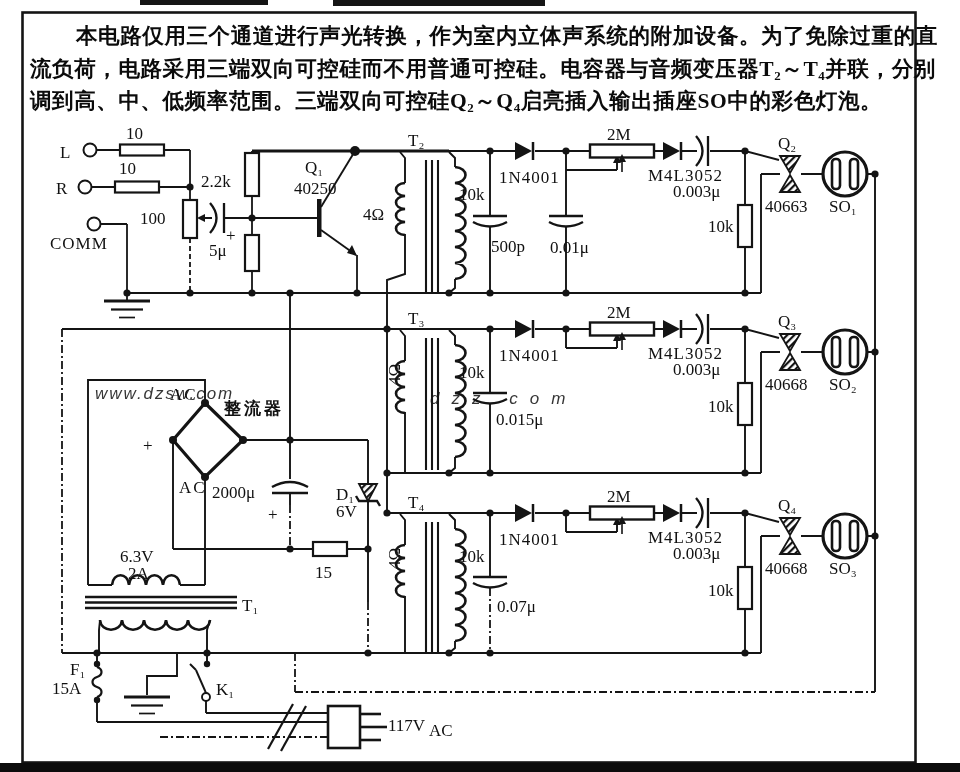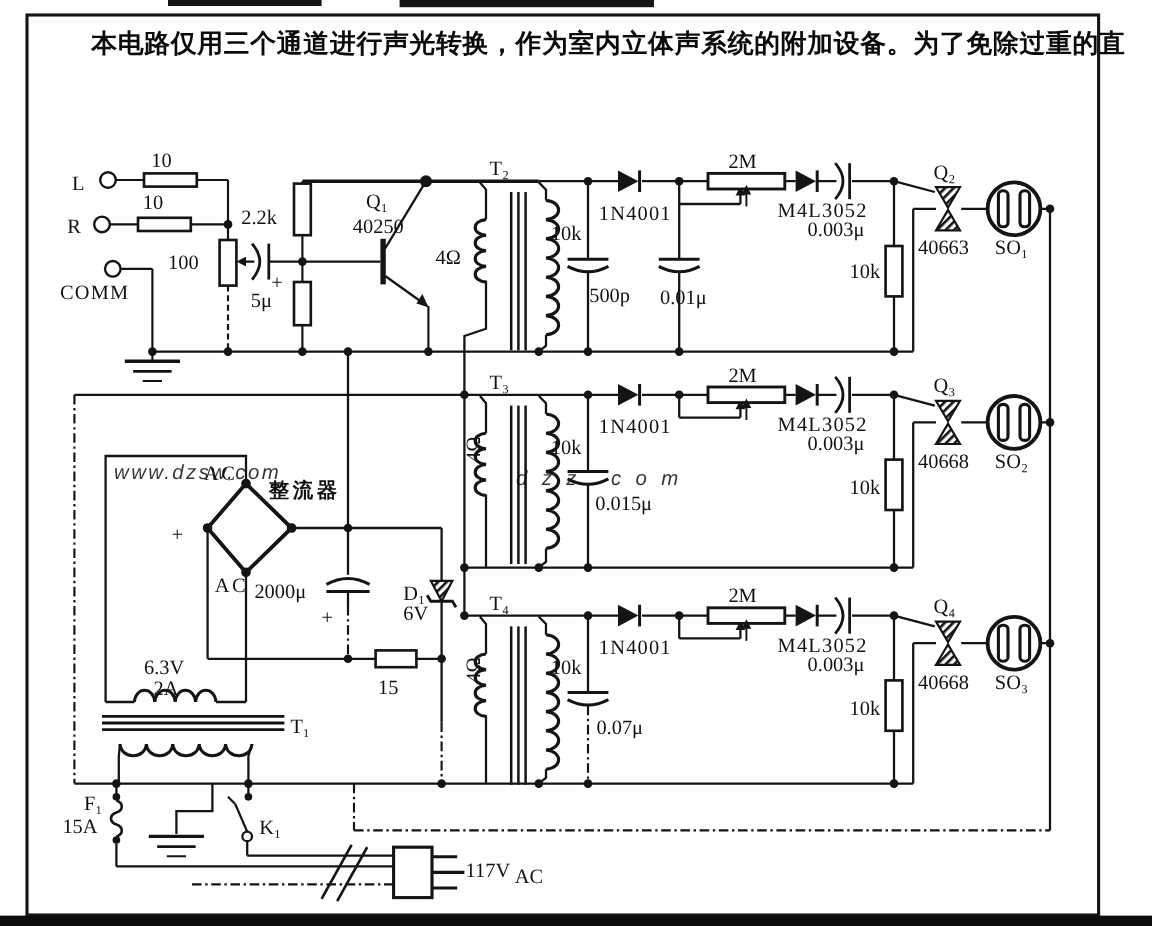--- a/index.html
+++ b/index.html
@@ -11,20 +11,22 @@
   #title-block .tline.first{padding-left:46px;}
   svg{position:absolute;left:0;top:0;z-index:2;}
   svg text{font-family:"Liberation Serif","DejaVu Serif",serif;fill:#111;font-size:17px;}
   .wm{font-style:italic;font-family:"Liberation Sans","DejaVu Sans",sans-serif;}
 </style>
 </head>
 <body>
 
 <div id="title-block">
   <div class="tline first">本电路仅用三个通道进行声光转换，作为室内立体声系统的附加设备。为了免除过重的直</div>
+  <div class="tline">流负荷，电路采用三端双向可控硅而不用普通可控硅。电容器与音频变压器T₂～T₄并联，分别</div>
+  <div class="tline">调到高、中、低频率范围。三端双向可控硅Q₂～Q₄启亮插入输出插座SO中的彩色灯泡。</div>
 </div>
 
 <svg width="960" height="772" viewBox="0 0 960 772">
   <defs>
     <pattern id="hatch" width="5" height="5" patternUnits="userSpaceOnUse" patternTransform="rotate(45)">
       <rect width="5" height="5" fill="#fff"></rect>
       <line x1="1" y1="0" x2="1" y2="5" stroke="#141414" stroke-width="2.4"></line>
     </pattern>
     <g id="dio">
         <path d="M0,-9 L0,9 L17,0 Z" fill="#141414"></path>

